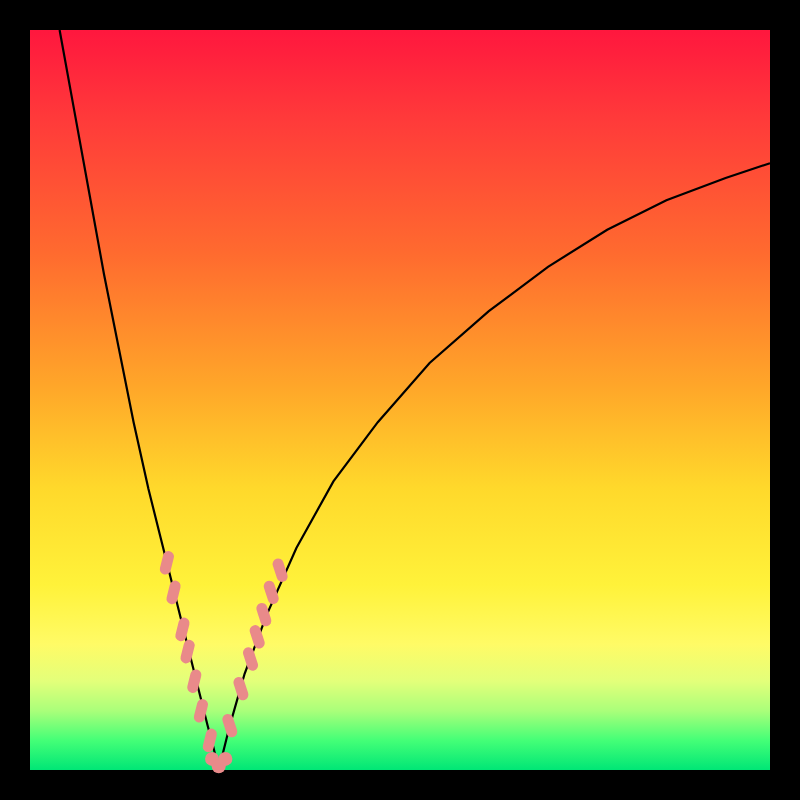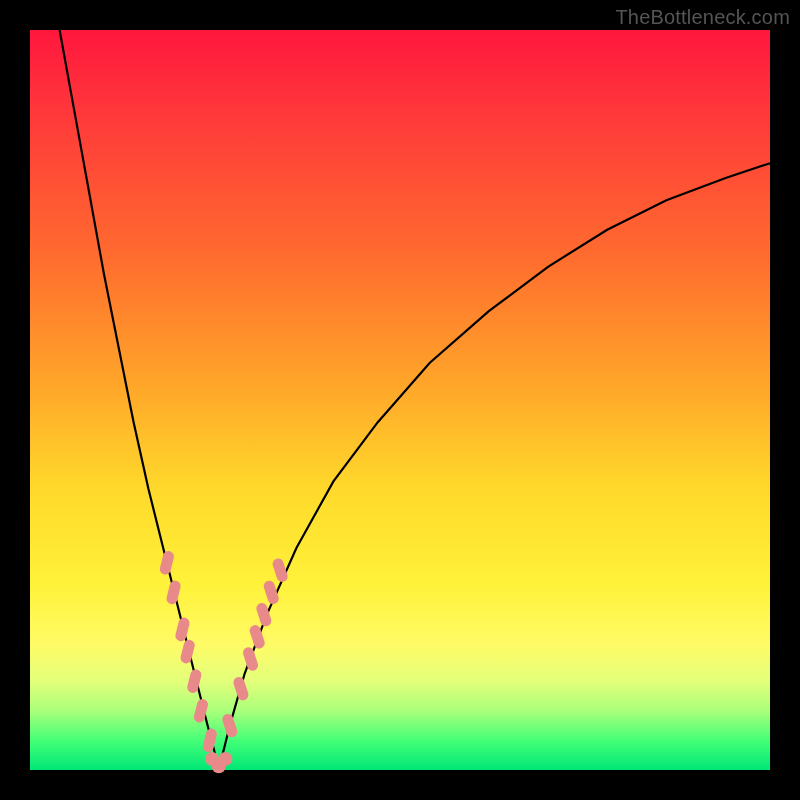--- a/index.html
+++ b/index.html
@@ -65,21 +65,20 @@
   }
   .marker-pill {
     fill: #e98a8a;
     stroke: none;
   }
 </style>
 </head>
 <body>
 
 <div class="stage">
-  <div class="watermark">TheBottleneck.com</div>
   <div class="plot-area">
     <svg id="plot-svg" viewBox="0 0 740 740">
         <path class="curve" d="M29.60 0.00 L44.40 81.40 L59.20 162.80 L74.00 244.20 L88.80 318.20 L103.60 392.20 L118.40 458.80 L129.50 503.20 L140.60 547.60 L151.70 592.00 L162.80 636.40 L170.20 666.00 L177.60 695.60 L183.52 717.80 L188.70 740.00 "></path>
         <path class="curve" d="M188.70 740.00 L199.80 695.60 L214.60 643.80 L236.80 584.60 L266.40 518.00 L303.40 451.40 L347.80 392.20 L399.60 333.00 L458.80 281.20 L518.00 236.80 L577.20 199.80 L636.40 170.20 L695.60 148.00 L740.00 133.20 "></path>
         <g transform="translate(136.9,532.8) rotate(14)">
           <rect class="marker-pill" x="-5.5" y="-12" width="11" height="24" rx="5.5"></rect>
         </g>
         <g transform="translate(143.55999999999997,562.4) rotate(14)">
           <rect class="marker-pill" x="-5.5" y="-12" width="11" height="24" rx="5.5"></rect>
         </g>

